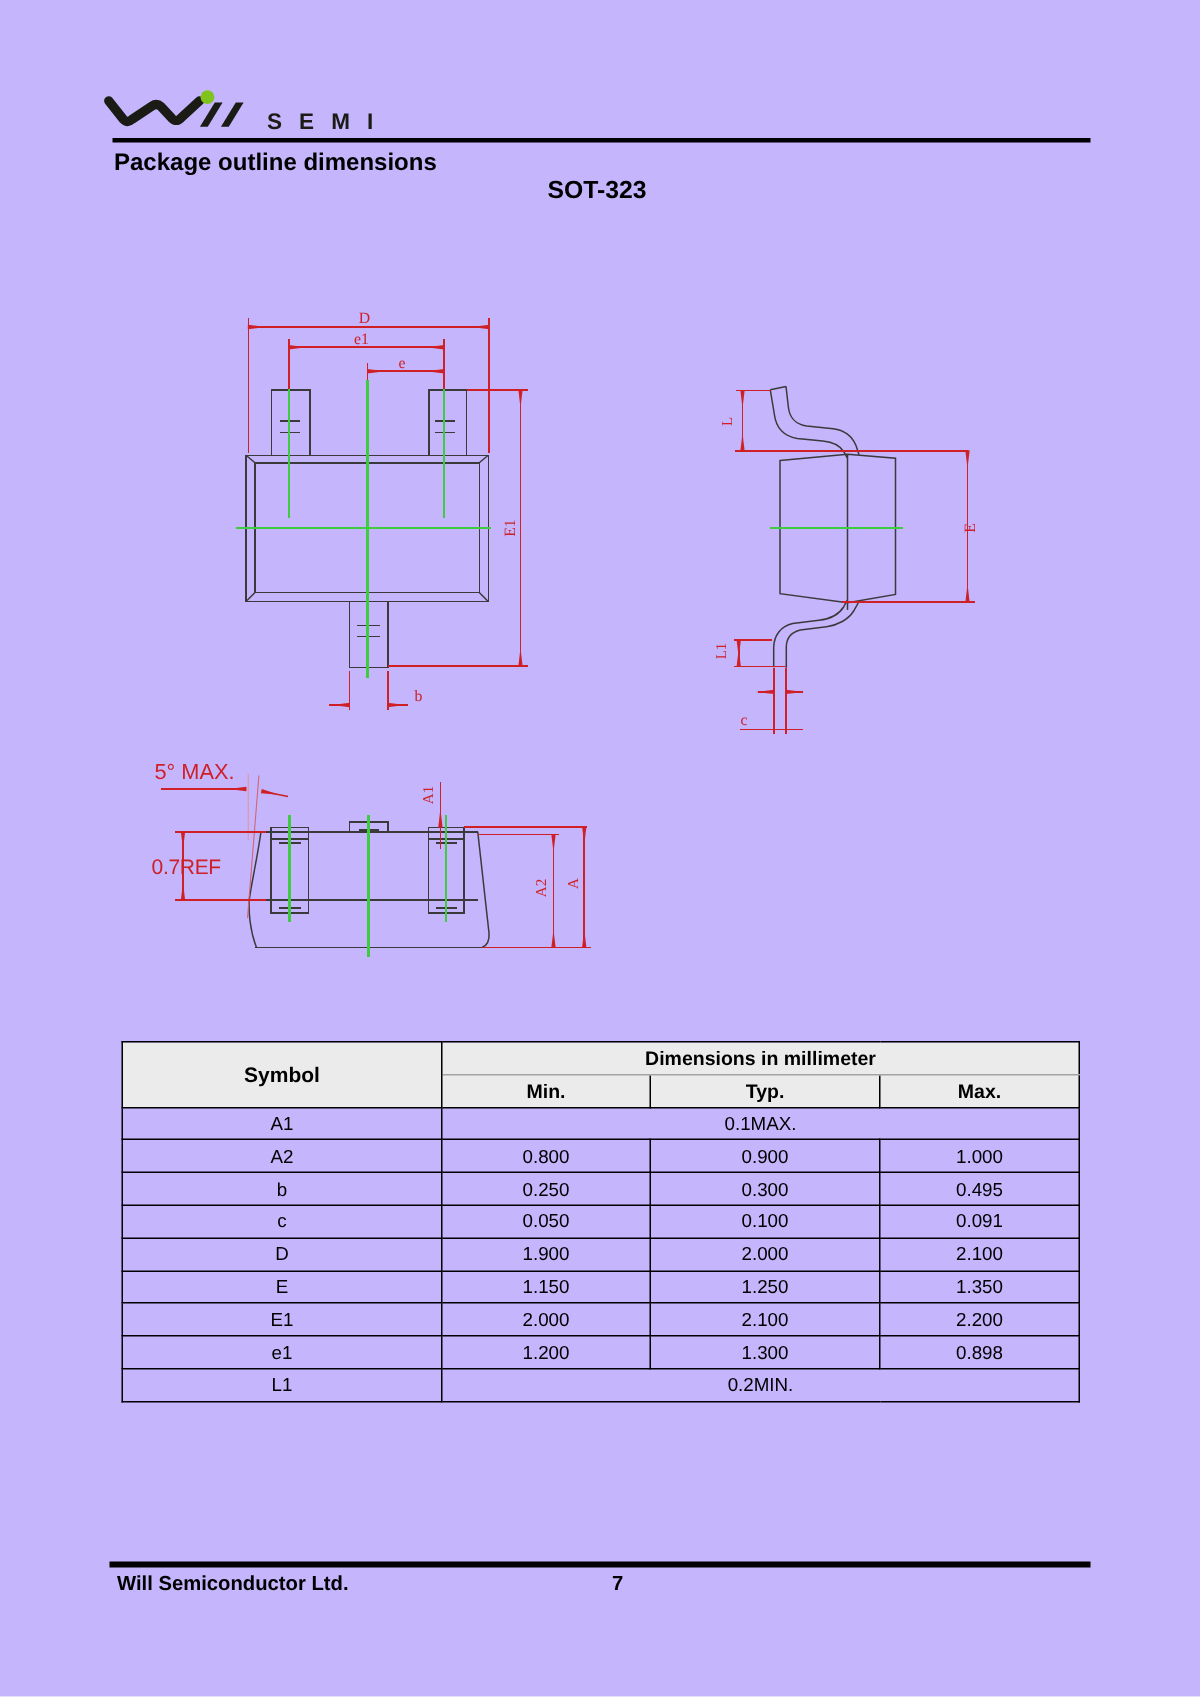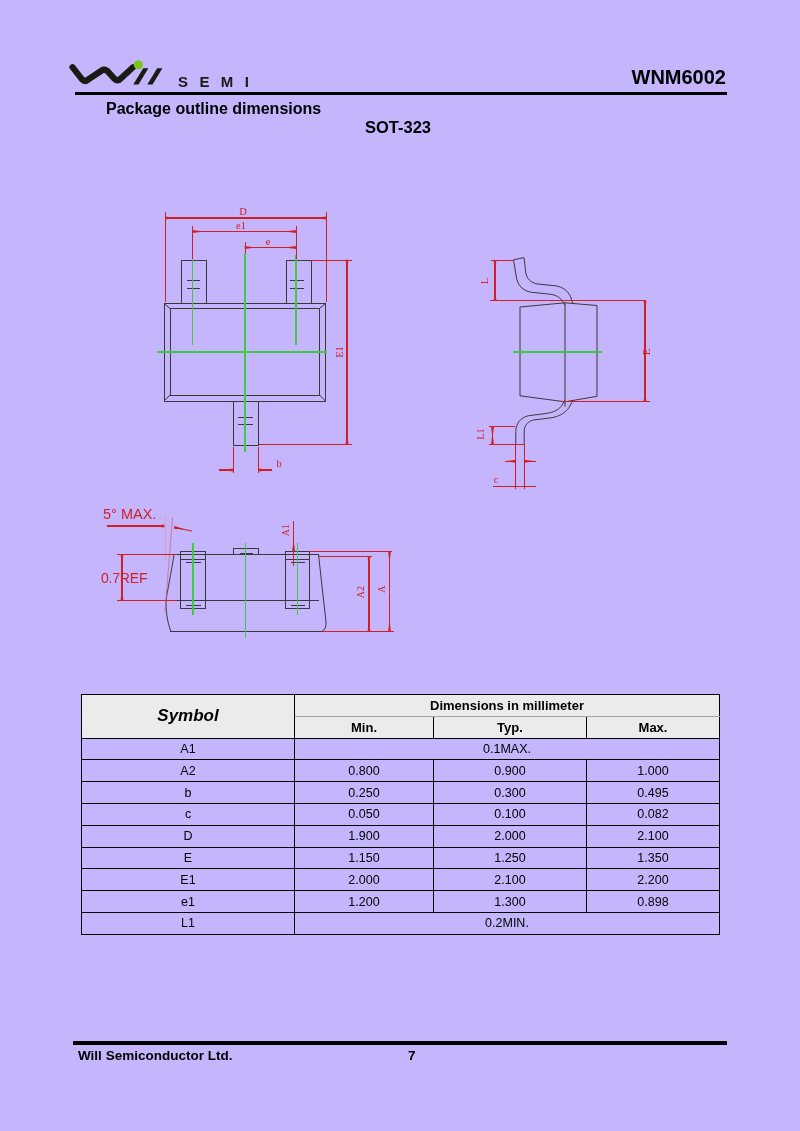--- a/index.html
+++ b/index.html
@@ -21,25 +21,24 @@
 
     <polygon points="133.3,84.5 138.5,84.5 148.4,68.3 143.2,68.3" fill="#1b1b15"></polygon>
 
     <polygon points="147.3,84.5 152.5,84.5 162.4,68.3 157.2,68.3" fill="#1b1b15"></polygon>
 
     <circle cx="138.3" cy="64.8" r="4.6" fill="#7fc31c"></circle>
   </svg>
 
   <div class="abs" style="left:178px;top:73px;font-size:15px;font-weight:bold;letter-spacing:11.4px;color:#1b1b15;">SEMI</div>
 
-  <div class="abs" style="left:0;top:66px;width:726px;text-align:right;font-size:20px;font-weight:bold;">WNM6002</div>
 
   <div class="abs" style="left:75px;top:92px;width:652px;height:3px;background:#000;"></div>
 
-  <div class="abs" style="left:76px;top:100px;font-size:16px;font-weight:bold;margin-left:30px;">Package outline dimensions</div>
+  <div class="abs" style="left:76px;top:100px;font-size:16px;font-weight:bold;">Package outline dimensions</div>
 
   <div class="abs" style="left:365px;top:118px;font-size:16.5px;font-weight:bold;">SOT-323</div>
 
   <svg class="abs" style="left:0;top:0" width="800" height="680" viewBox="0 0 800 680">
     <defs>
       <marker id="ar" markerWidth="13" markerHeight="6" refX="12.2" refY="3" orient="auto" markerUnits="userSpaceOnUse">
         <polygon points="0.3,3 12.5,1.55 12.5,4.45" fill="#cf2026" shape-rendering="auto"></polygon>
       </marker>
       <marker id="as" markerWidth="13" markerHeight="6" refX="0.8" refY="3" orient="auto" markerUnits="userSpaceOnUse">
         <polygon points="12.7,3 0.5,1.55 0.5,4.45" fill="#cf2026" shape-rendering="auto"></polygon>
@@ -218,21 +217,21 @@
   <table class="dim">
     <colgroup>
         <col style="width:212px">
         <col style="width:139px">
         <col style="width:153px">
         <col style="width:133px">
       </colgroup>
     <tbody>
         <tr>
 
-      <td class="hdr" rowspan="2" style="width:212px;font-size:17px;font-style:italic;">Symbol</td>
+      <td class="hdr" rowspan="2" style="width:212px;font-size:14px;">Symbol</td>
 
       <td class="hdr" colspan="3" style="border-bottom:1px solid #a3a3a3;font-size:13px;">Dimensions in millimeter</td>
     </tr>
     <tr>
 
       <td class="hdr" style="border-top:1px solid #888;font-size:13px;">Min.</td>
 
       <td class="hdr" style="border-top:1px solid #888;font-size:13px;">Typ.</td>
 
       <td class="hdr" style="border-top:1px solid #888;font-size:13px;">Max.</td>
@@ -254,21 +253,21 @@
           <td>b</td>
           <td>0.250</td>
           <td>0.300</td>
           <td>0.495</td>
         </tr>
 
     <tr>
           <td>c</td>
           <td>0.050</td>
           <td>0.100</td>
-          <td>0.082</td>
+          <td>0.091</td>
         </tr>
 
     <tr>
           <td>D</td>
           <td>1.900</td>
           <td>2.000</td>
           <td>2.100</td>
         </tr>
 
     <tr>

